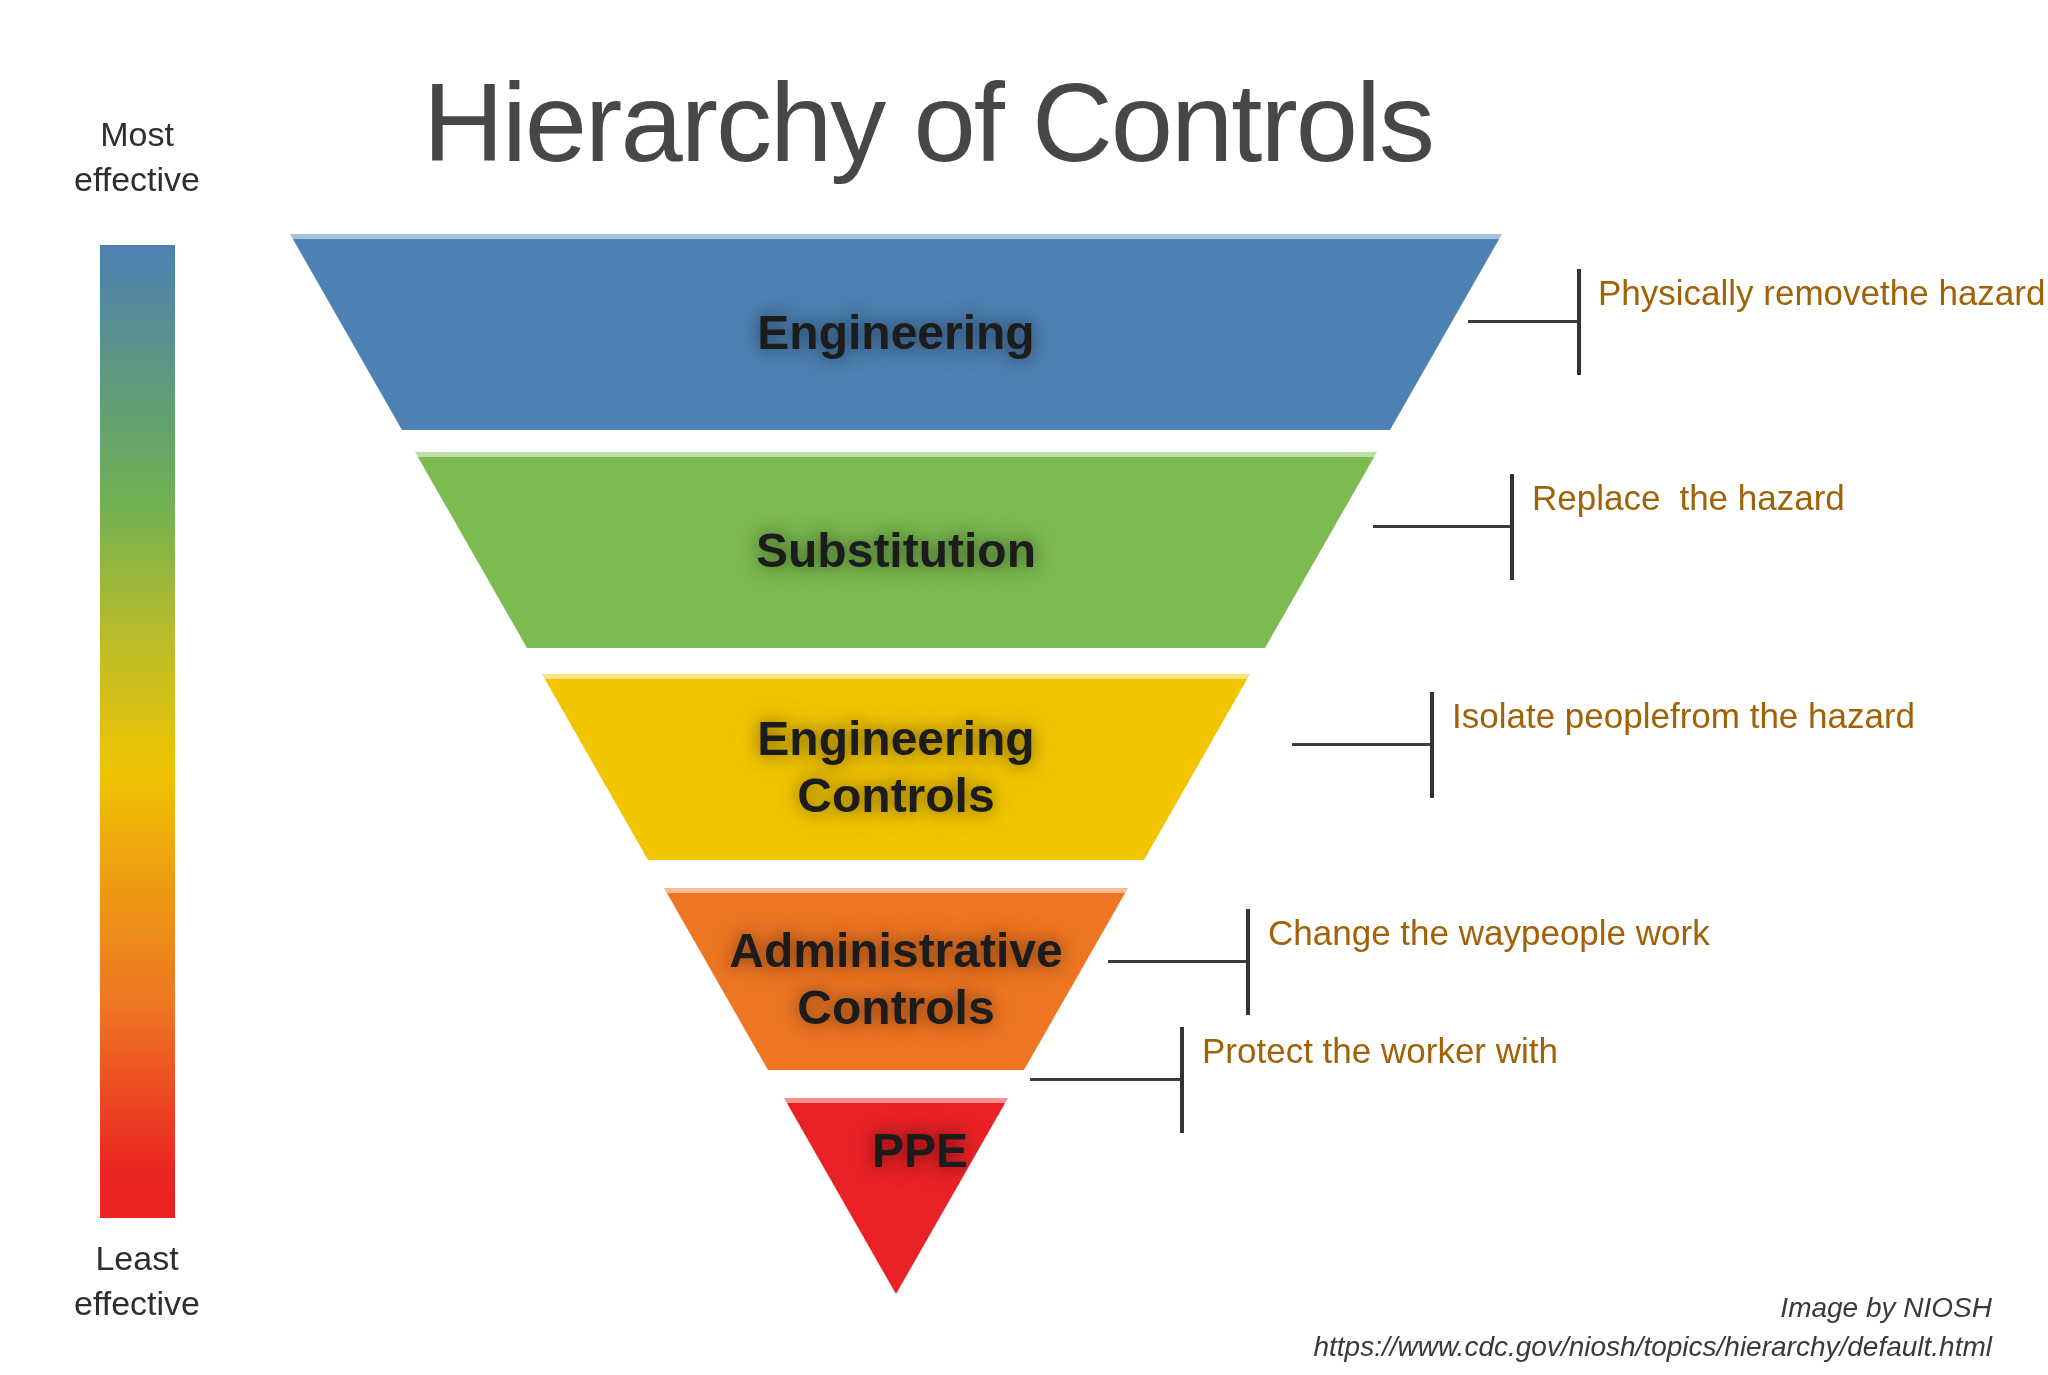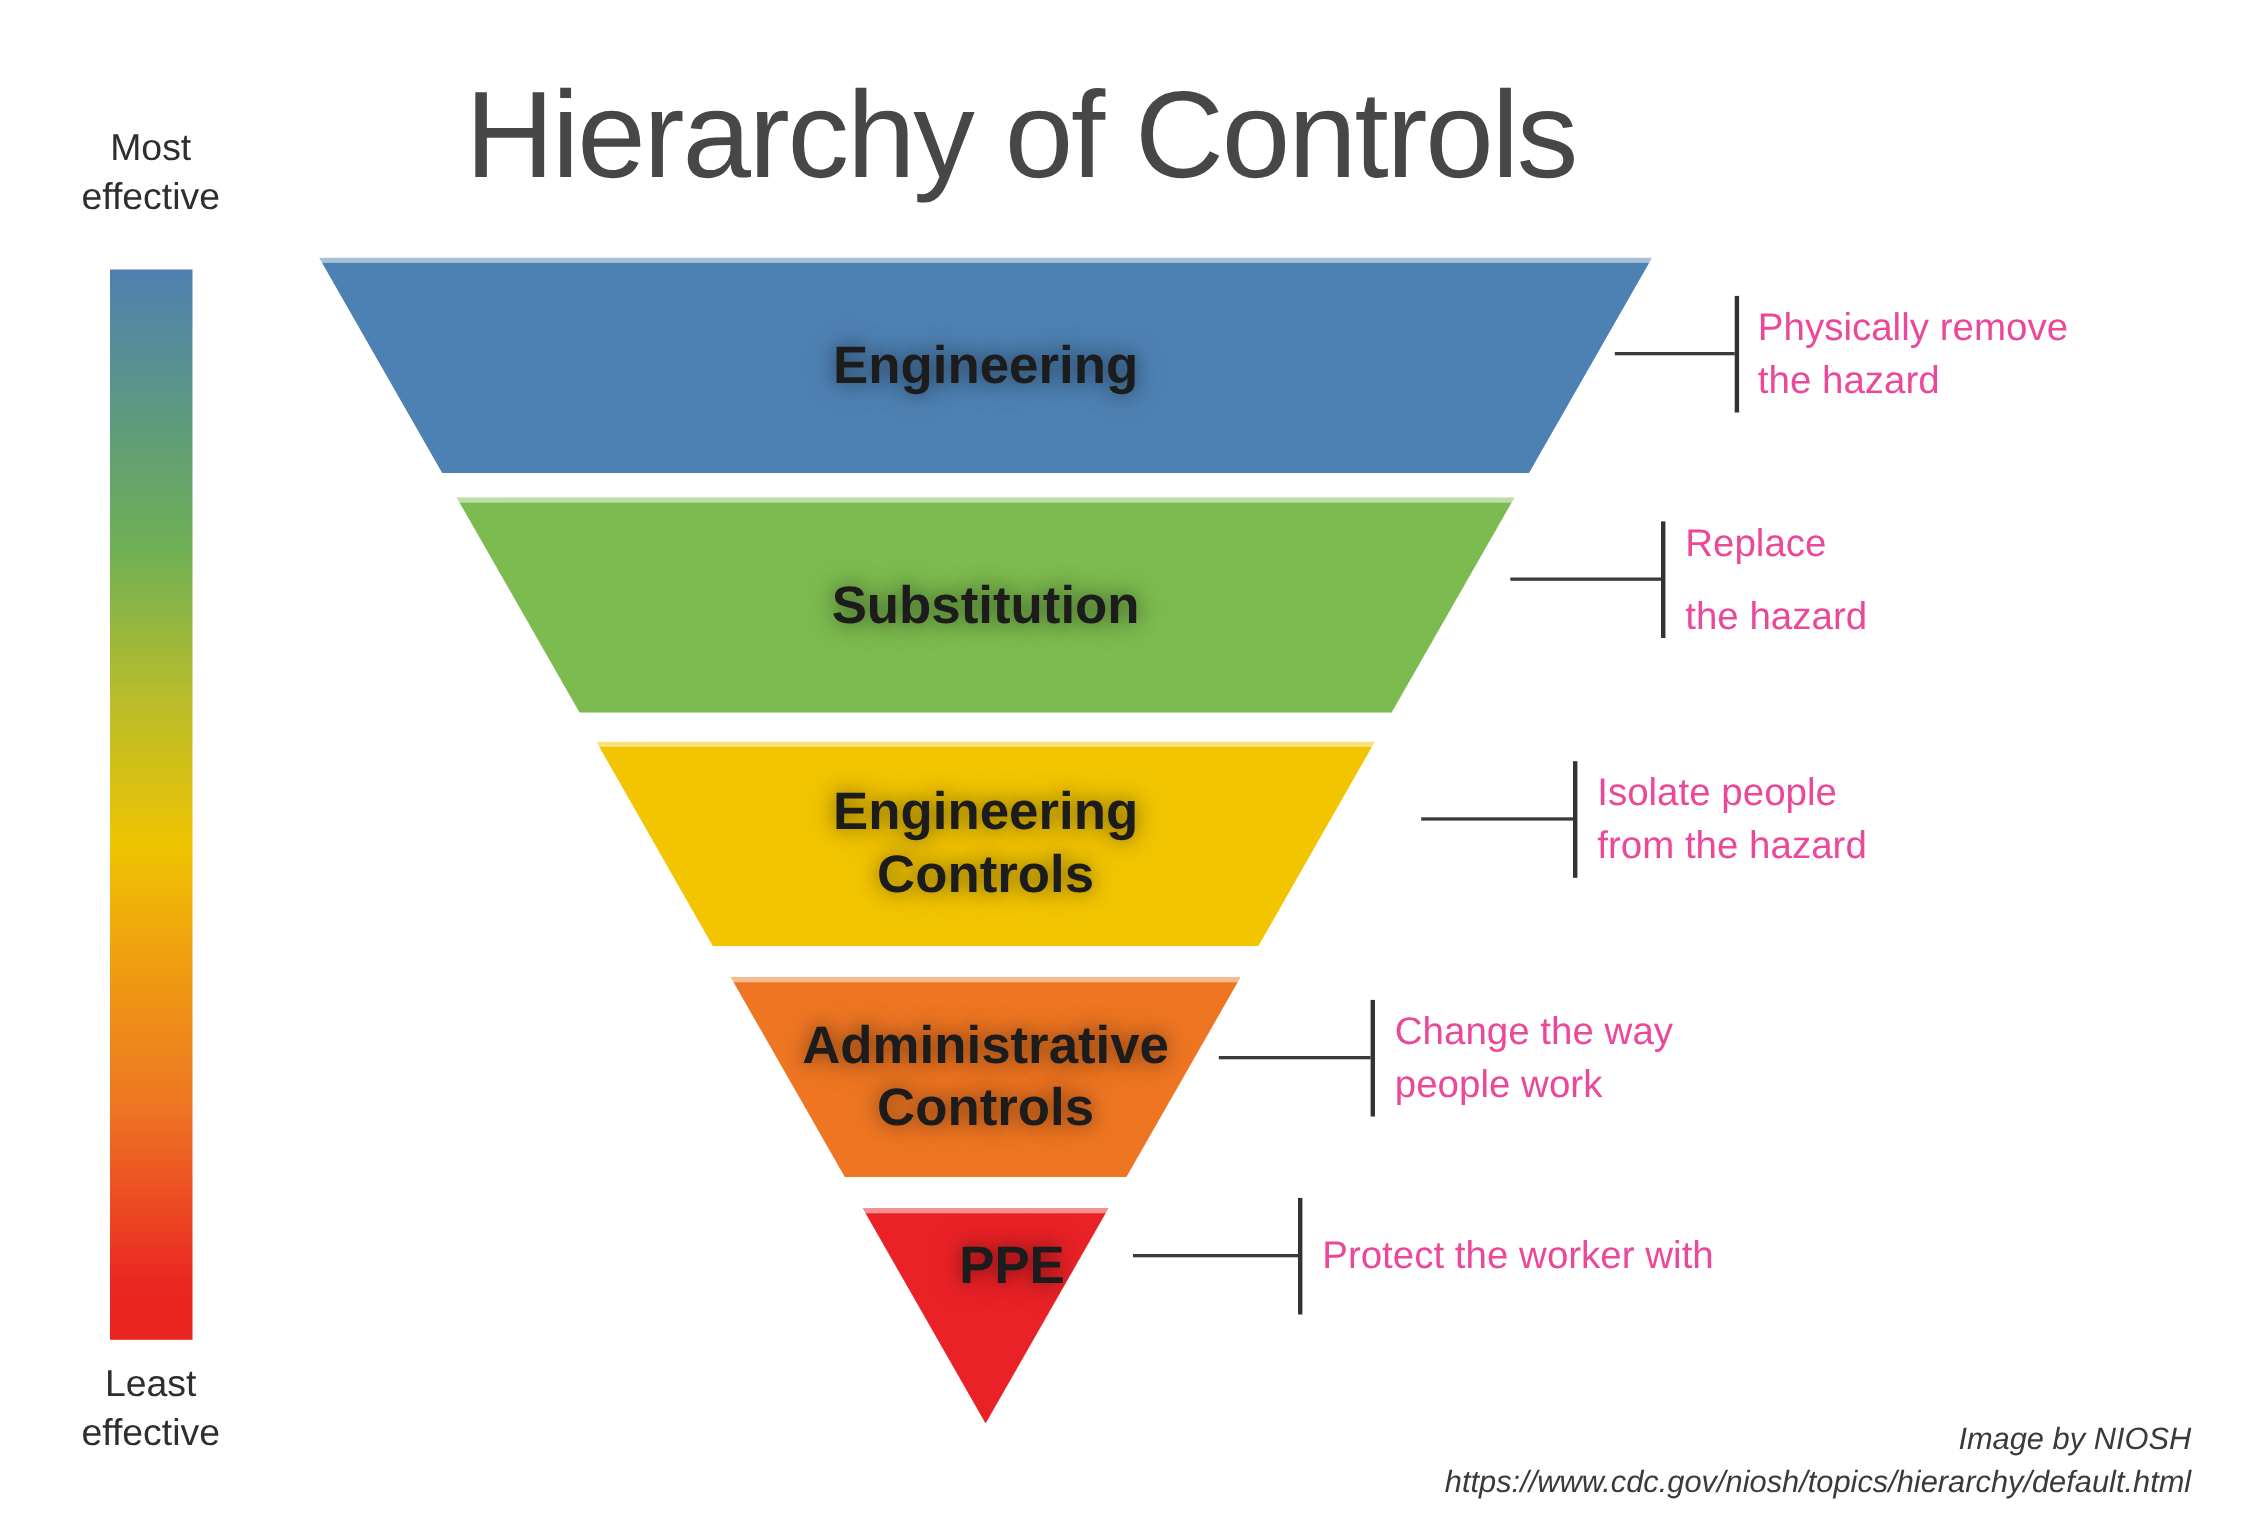--- a/index.html
+++ b/index.html
@@ -52,22 +52,22 @@
   
   .annot{position:absolute;height:106px;}
   .h-line{
     position:absolute;left:0;top:51px;height:3px;background:#3b3b3b;
   }
   .v-bar{
     position:absolute;top:0;bottom:0;width:4px;background:#333333;
   }
   .annot-text{
     position:absolute;top:0;bottom:0;
-    display:flex;flex-direction:column;justify-content:center;
-    font-size:35px;line-height:48px;color:#ec4899;white-space:nowrap;
+    display:flex;justify-content:center;
+    font-size:35px;line-height:48px;color:#a16207;white-space:nowrap;text-align:center;
   }
 
   
   .credits{
     position:absolute;right:56px;top:1244px;text-align:right;
     font-size:28px;line-height:39px;font-style:italic;color:#3a3a3a;margin-top:44px;
   }
 </style>
 </head>
 <body>
@@ -142,21 +142,21 @@
 
 <div class="annot" style="left:1108px;top:909px;width:600px;">
   <div class="h-line" style="width:138px;"></div>
   <div class="v-bar" style="left:138px;"></div>
   <div class="annot-text" style="left:160px;">
     <div>Change the way</div>
     <div>people work</div>
   </div>
 </div>
 
-<div class="annot" style="left:1030px;top:1089px;width:760px;text-decoration:underline;">
+<div class="annot" style="left:1030px;top:1027px;width:760px;text-decoration:underline;">
   <div class="h-line" style="width:150px;"></div>
   <div class="v-bar" style="left:150px;"></div>
   <div class="annot-text" style="left:172px;">
     <div>Protect the worker with</div>
   </div>
 </div>
 
 <div class="credits">
   <div>Image by NIOSH</div>
   <div>https://www.cdc.gov/niosh/topics/hierarchy/default.html</div>

